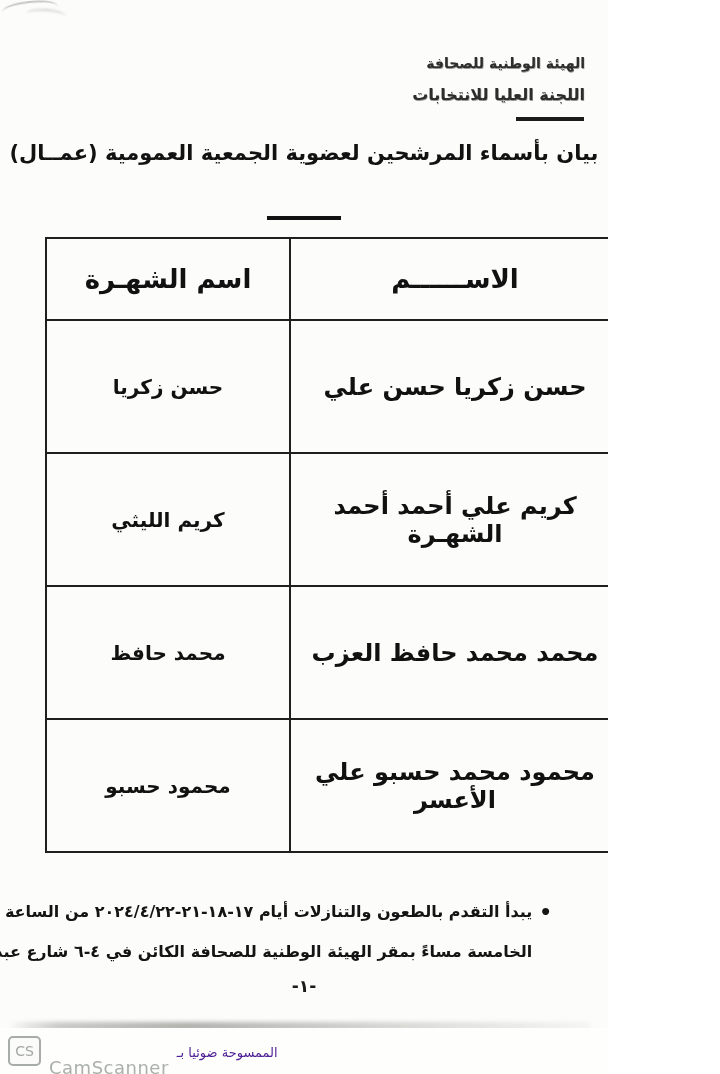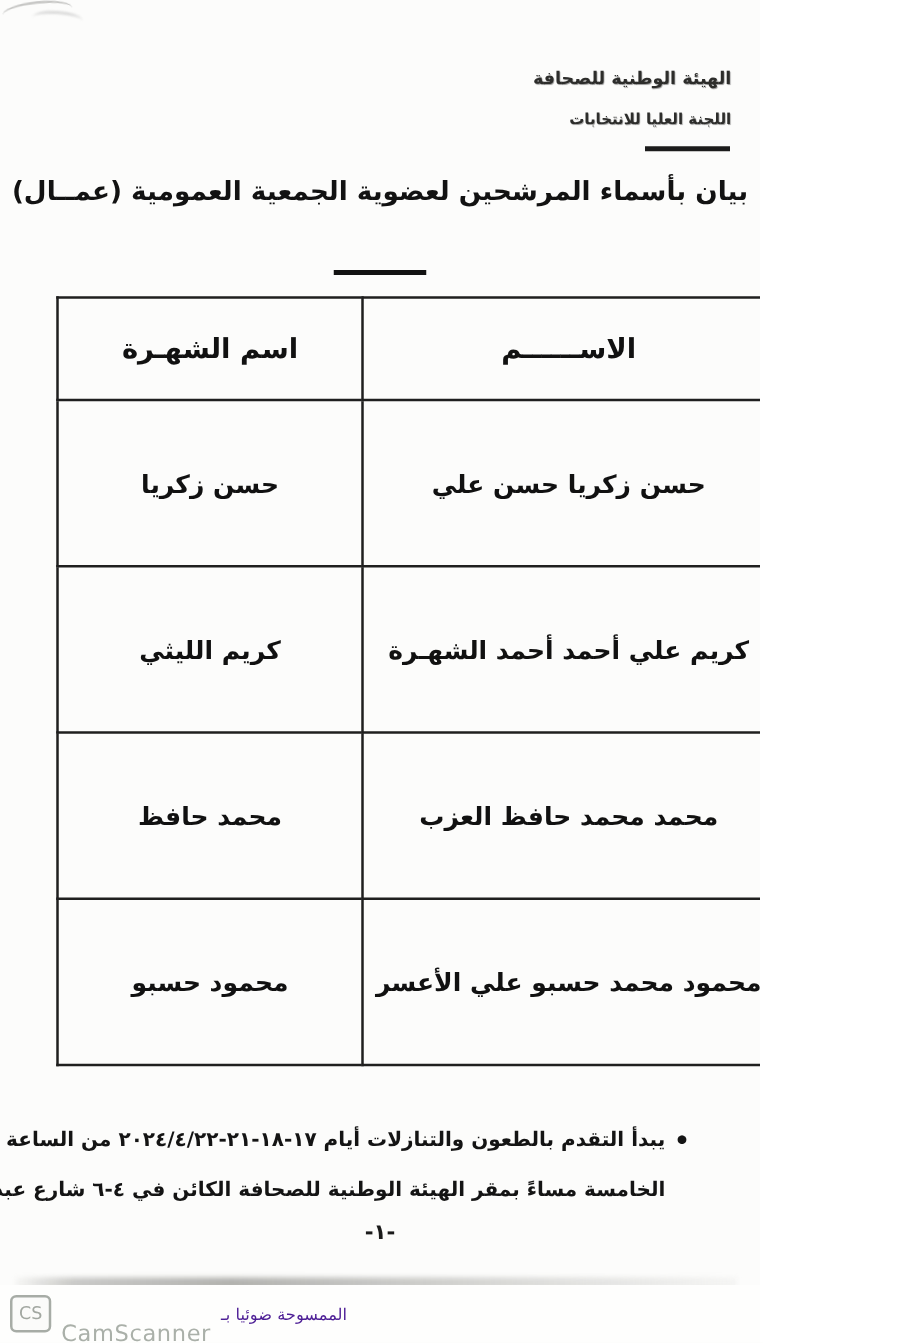--- a/index.html
+++ b/index.html
@@ -37,21 +37,21 @@
   }
 
   
   .stamp {
     position: absolute; top: 52px; right: 23px;
     text-align: right; color: #2d2d2b;
     font-weight: bold;
     text-shadow: 0.6px 0.6px 0.6px rgba(40,40,40,0.45);
   }
   .stamp-line1 { font-size: 14px; line-height: 22px; letter-spacing: 0; }
-  .stamp-line2 { font-size: 12px; line-height: 26px; margin-top: 8px; }
+  .stamp-line2 { font-size: 16px; line-height: 26px; margin-top: 8px; }
   .stamp-underline {
     position: absolute; top: 117px; right: 24px;
     width: 68px; height: 4px; background: #1c1c1c;
   }
 
   
   .doc-title {
     position: absolute; top: 136px; left: 0; right: 0;
     text-align: center; font-weight: bold; color: #121212;
   }
@@ -75,23 +75,23 @@
     border: 2px solid #1f1f1f;
     text-align: center; vertical-align: middle;
     font-weight: bold;
     padding: 0 4px;
   }
   .col-num  { width: 56px; }
   .col-name { width: 330px; }
   .col-nick { width: 244px; }
   .doc-table thead tr { height: 82px; }
   .doc-table tbody tr { height: 133px; }
-  .doc-table th { font-size: 22px; }
+  .doc-table th { font-size: 26px; }
   .cell-num  { font-size: 19px; }
-  .cell-name { font-size: 20px; }
+  .cell-name { font-size: 24px; }
   .cell-nick { font-size: 20px; }
   .tilt { display: inline-block; transform: rotate(16deg); }
 
   
   .note {
     position: absolute; top: 892px; right: 56px; left: 50px;
     display: flex; gap: 7px;
     color: #141414;
   }
   .note-bullet { font-size: 20px; line-height: 40px; font-weight: bold; }

